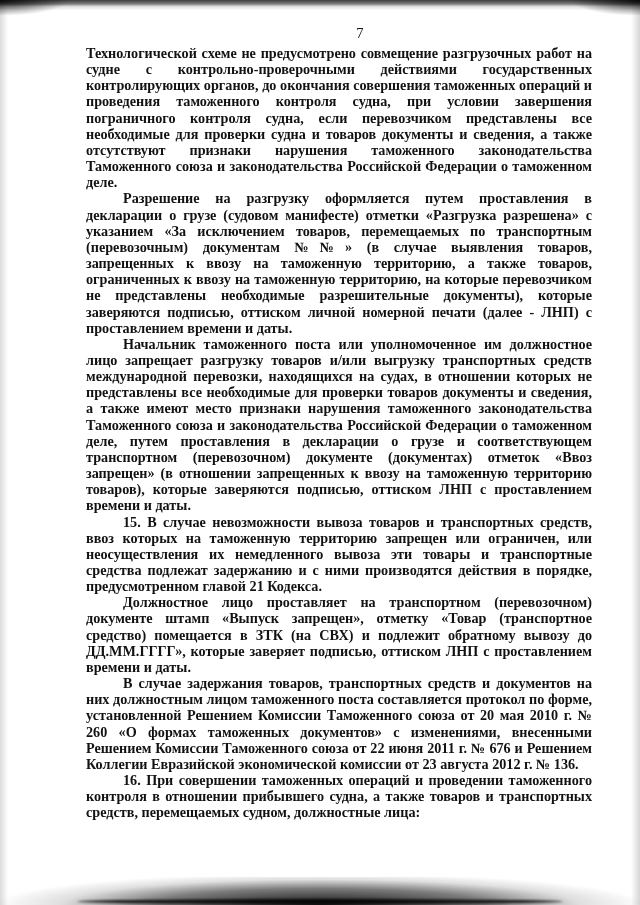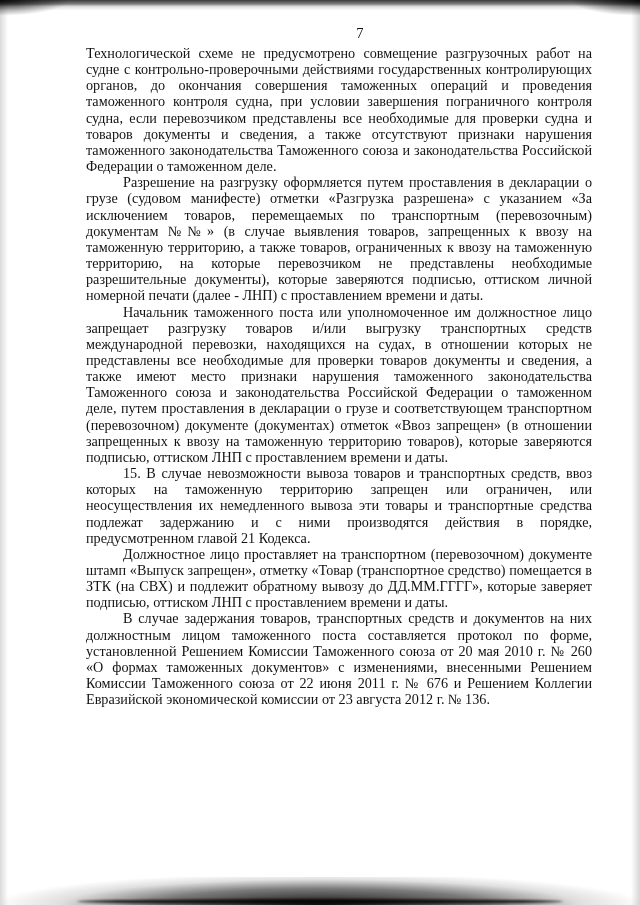--- a/index.html
+++ b/index.html
@@ -91,20 +91,21 @@
     width: 506px;
     font-size: 14.2px;
     line-height: 16.15px;
     text-align: justify;
     text-justify: inter-word;
   }
   .text-block p {
     margin: 0;
     padding: 0;
     text-indent: 37px;
+    font-weight: bold;
   }
   .text-block p.continuation {
     text-indent: 0;
   }
 </style>
 </head>
 <body>
 
 <div class="page">
 
@@ -114,17 +115,18 @@
 
   <div class="page-number">7</div>
 
   <div class="text-block">
     <p class="continuation">Технологической схеме не предусмотрено совмещение разгрузочных работ на судне с контрольно-проверочными действиями государственных контролирующих органов, до окончания совершения таможенных операций и проведения таможенного контроля судна, при условии завершения пограничного контроля судна, если перевозчиком представлены все необходимые для проверки судна и товаров документы и сведения, а также отсутствуют признаки нарушения таможенного законодательства Таможенного союза и законодательства Российской Федерации о таможенном деле.</p>
     <p>Разрешение на разгрузку оформляется путем проставления в декларации о грузе (судовом манифесте) отметки «Разгрузка разрешена» с указанием «За исключением товаров, перемещаемых по транспортным (перевозочным) документам №№» (в случае выявления товаров, запрещенных к ввозу на таможенную территорию, а также товаров, ограниченных к ввозу на таможенную территорию, на которые перевозчиком не представлены необходимые разрешительные документы), которые заверяются подписью, оттиском личной номерной печати (далее - ЛНП) с проставлением времени и даты.</p>
     <p>Начальник таможенного поста или уполномоченное им должностное лицо запрещает разгрузку товаров и/или выгрузку транспортных средств международной перевозки, находящихся на судах, в отношении которых не представлены все необходимые для проверки товаров документы и сведения, а также имеют место признаки нарушения таможенного законодательства Таможенного союза и законодательства Российской Федерации о таможенном деле, путем проставления в декларации о грузе и соответствующем транспортном (перевозочном) документе (документах) отметок «Ввоз запрещен» (в отношении запрещенных к ввозу на таможенную территорию товаров), которые заверяются подписью, оттиском ЛНП с проставлением времени и даты.</p>
     <p>15. В случае невозможности вывоза товаров и транспортных средств, ввоз которых на таможенную территорию запрещен или ограничен, или неосуществления их немедленного вывоза эти товары и транспортные средства подлежат задержанию и с ними производятся действия в порядке, предусмотренном главой 21 Кодекса.</p>
     <p>Должностное лицо проставляет на транспортном (перевозочном) документе штамп «Выпуск запрещен», отметку «Товар (транспортное средство) помещается в ЗТК (на СВХ) и подлежит обратному вывозу до ДД.ММ.ГГГГ», которые заверяет подписью, оттиском ЛНП с проставлением времени и даты.</p>
     <p>В случае задержания товаров, транспортных средств и документов на них должностным лицом таможенного поста составляется протокол по форме, установленной Решением Комиссии Таможенного союза от 20 мая 2010 г. № 260 «О формах таможенных документов» с изменениями, внесенными Решением Комиссии Таможенного союза от 22 июня 2011 г. № 676 и Решением Коллегии Евразийской экономической комиссии от 23 августа 2012 г. № 136.</p>
+    <p>16. При совершении таможенных операций и проведении таможенного контроля в отношении прибывшего судна, а также товаров и транспортных средств, перемещаемых судном, должностные лица:</p>
   </div>
 
   <div class="scan-bottom"></div>
 
 </div>
 
 </body></html>

